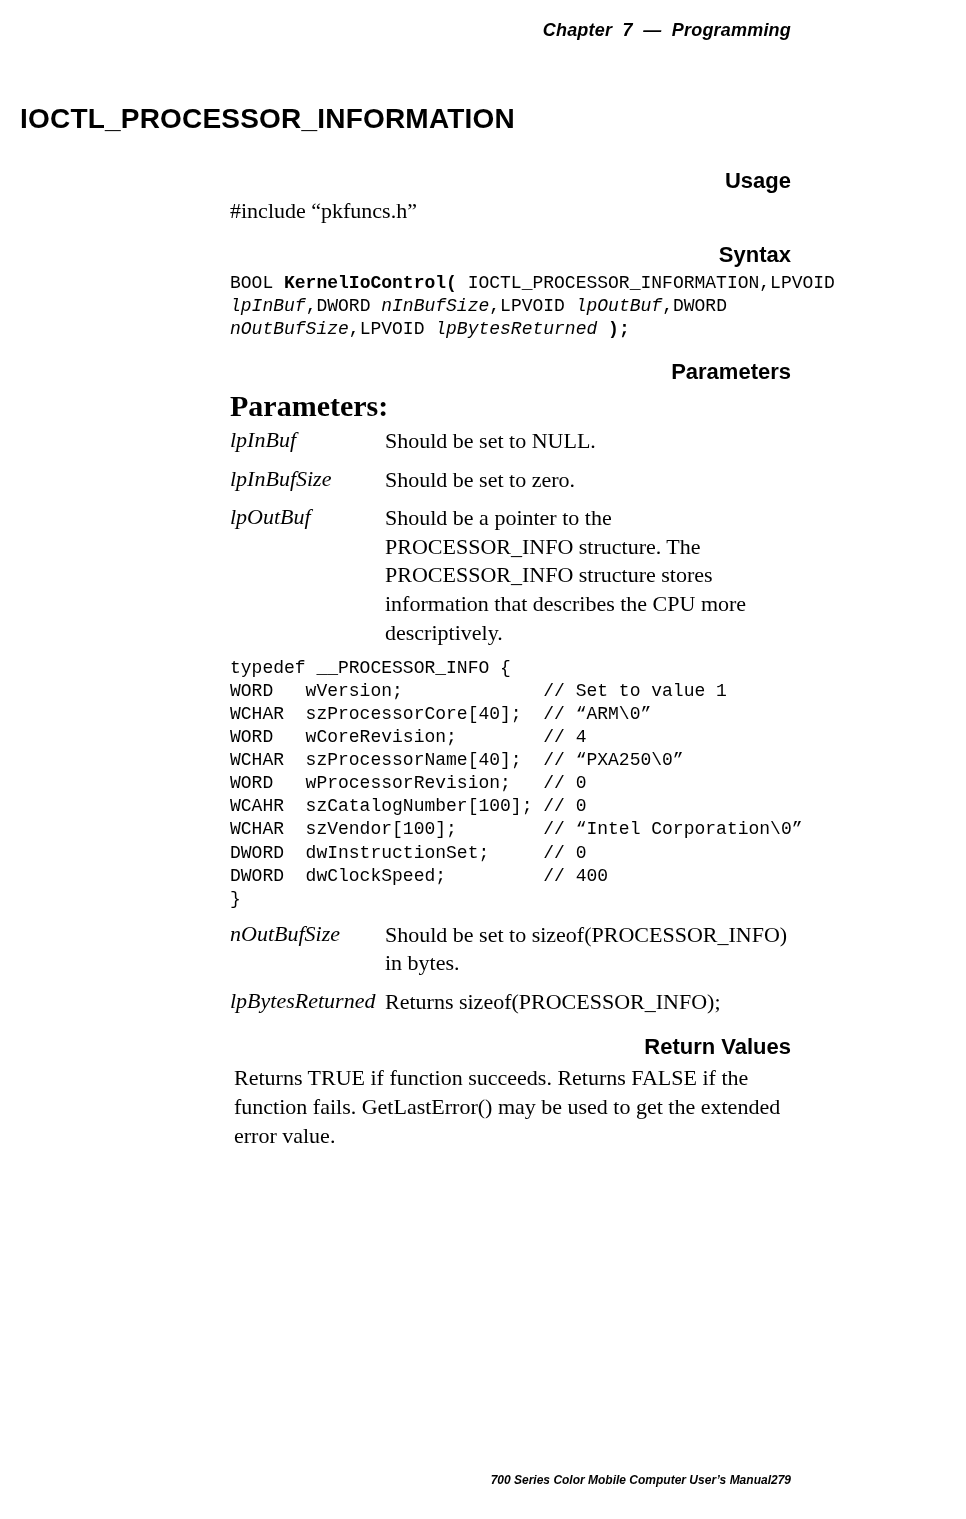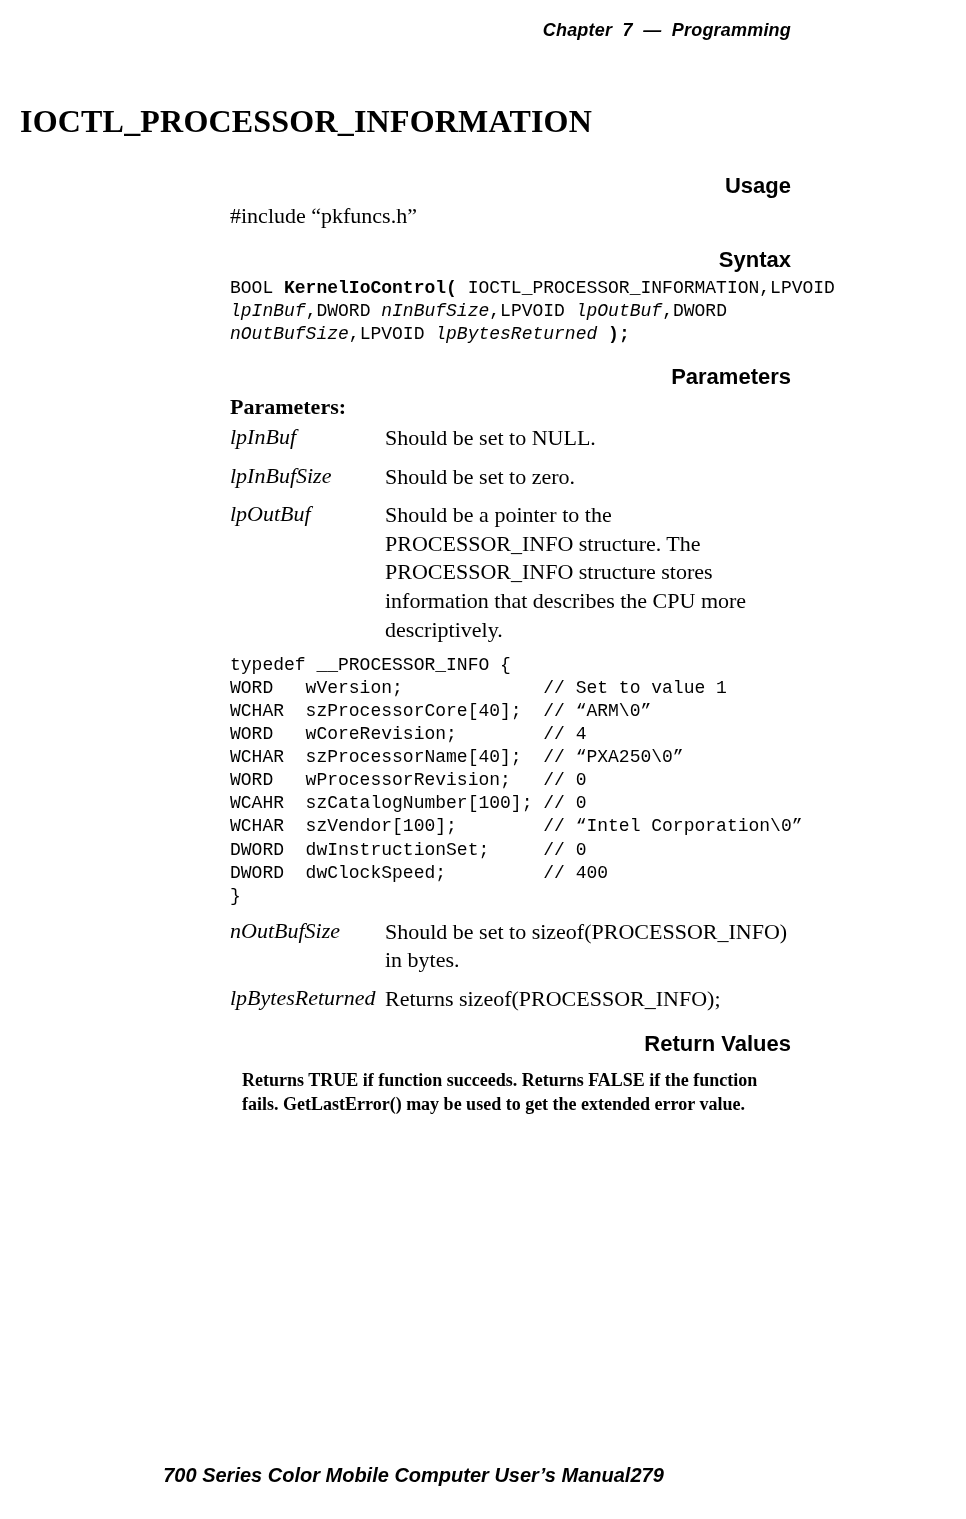--- a/index.html
+++ b/index.html
@@ -23,23 +23,23 @@
     .running-head {
       text-align: right;
       font-family: "Helvetica Neue", Helvetica, Arial, sans-serif;
       font-weight: 700;
       font-style: italic;
       font-size: 18px;
       letter-spacing: 0.2px;
     }
     .running-head .chap, .running-head .dash, .running-head .title { white-space: pre; }
     h1.section-title {
-      font-family: Liberation Serif, serif;
+      font-family: Liberation Sans, sans-serif;
       font-weight: 800;
-      font-size: 32px;
+      font-size: 28px;
       margin: 62px 0 33px -10px;
       letter-spacing: 0.2px;
     }
     .body-col {
       margin-left: 200px;
       max-width: 700px;
     }
     .intro {
       font-size: 22px;
       margin: 0 0 28px 0;
@@ -49,21 +49,21 @@
       font-weight: 800;
       font-size: 22px;
       margin: 18px 0 4px 0;
       text-align: right;
     }
     .serif-line {
       font-size: 22px;
       margin: 0 0 6px 0;
     }
     .params-label {
-      font-size: 22px;
+      font-size: 30px;
       font-weight: 700;
       margin: 2px 0 2px 0;
     }
     .param-row {
       display: flex;
       align-items: flex-start;
       margin: 4px 0 10px 0;
     }
     .param-name {
       font-style: italic;
@@ -78,37 +78,36 @@
     pre.code {
       font-family: "Courier New", Courier, monospace;
       font-size: 18px;
       line-height: 1.28;
       white-space: pre;
       margin: 4px 0 10px 0;
     }
     pre.code .kw { font-weight: 700; }
     pre.code .it { font-style: italic; }
     .return-body {
-      font-size: 18px;
+      font-size: 22px;
       line-height: 1.3;
-      margin: 12px;
-      font-weight: bold;
+      margin: 4px;
     }
     .footer {
       position: absolute;
       left: 30px;
-      right: 64px;
+      right: 70px;
       bottom: 32px;
       display: flex;
-      justify-content: center;
+      justify-content: flex-end;
       align-items: baseline;
       font-family: "Helvetica Neue", Helvetica, Arial, sans-serif;
       font-weight: 700;
       font-style: italic;
-      font-size: 20px;
+      font-size: 12px;
     }
     .footer .pnum { font-style: italic; }
   </style>
 </head>
 <body>
 
 <div class="page">
 
   <div class="running-head">
     <span class="chap">Chapter  7</span><span class="dash">  —  </span><span class="title">Programming</span>

